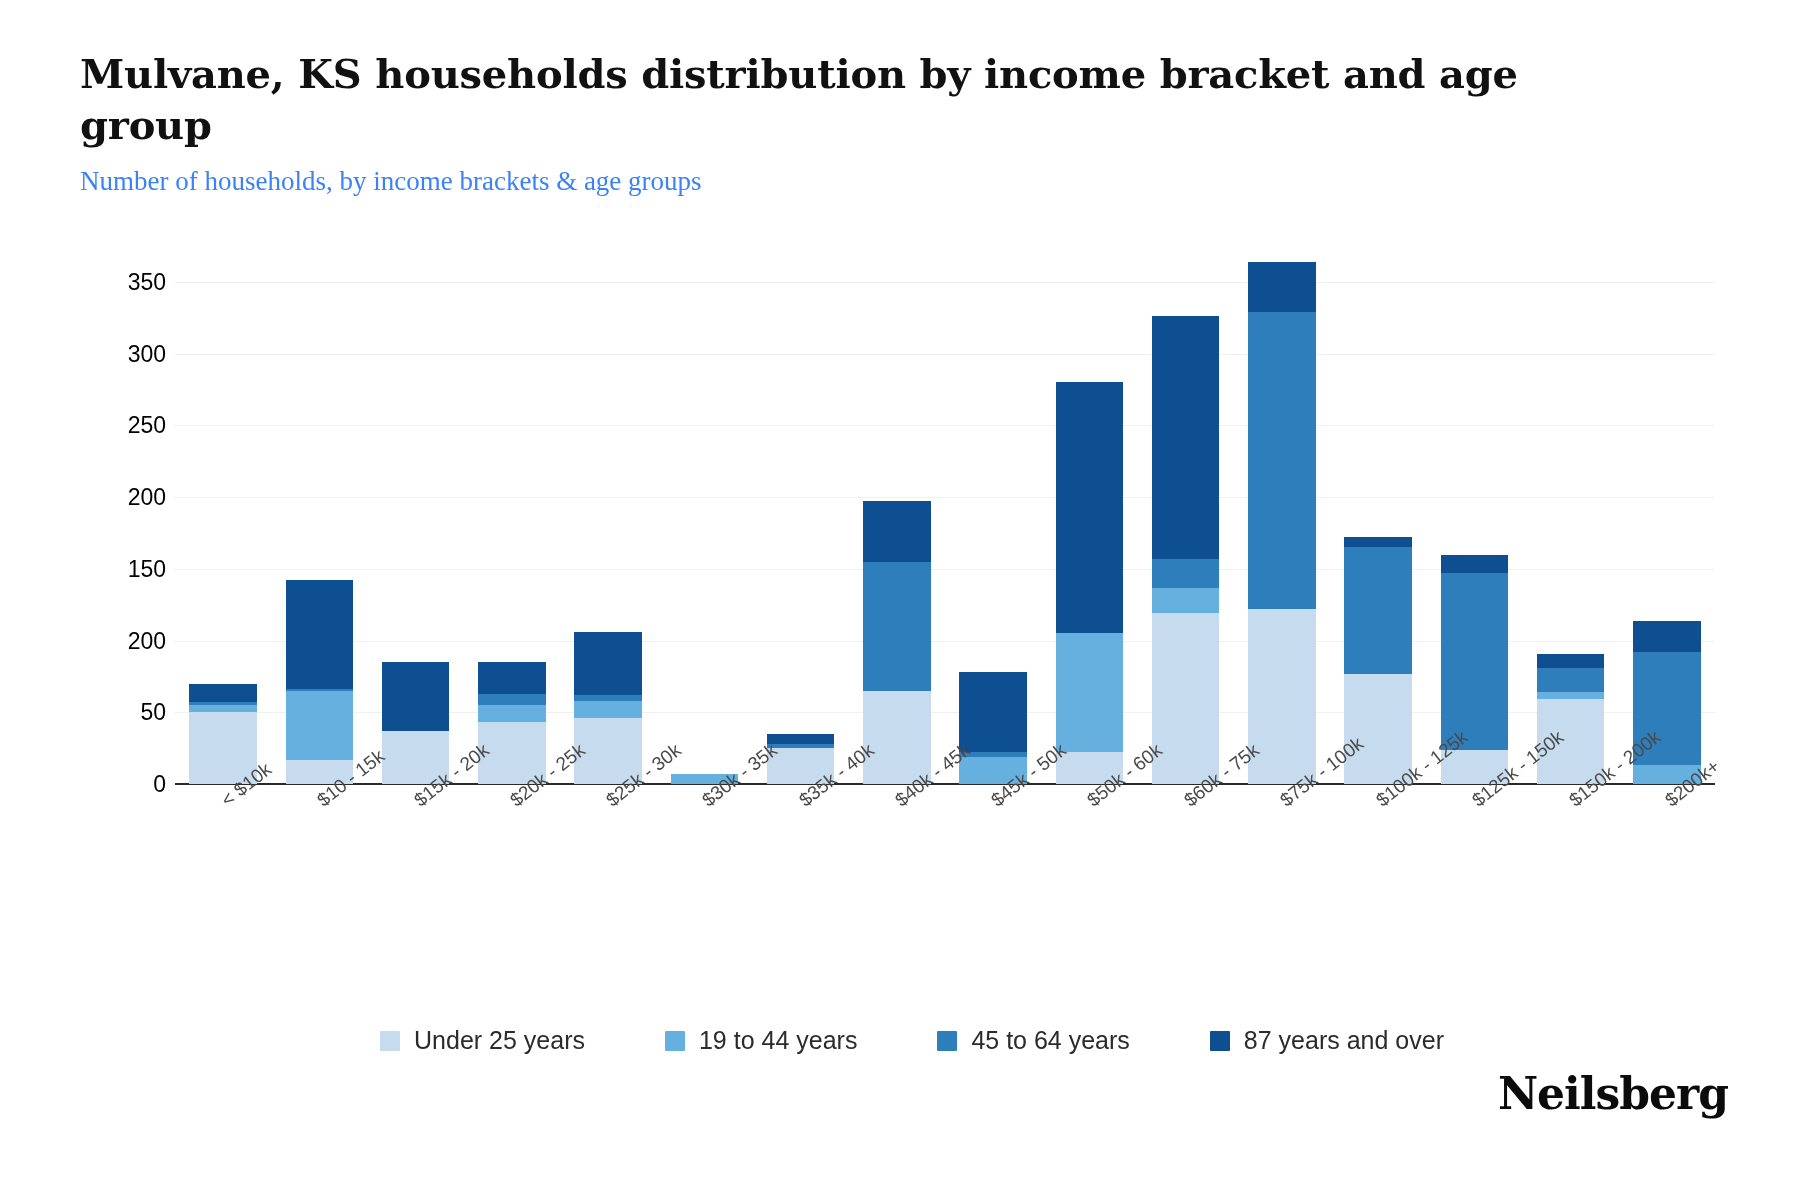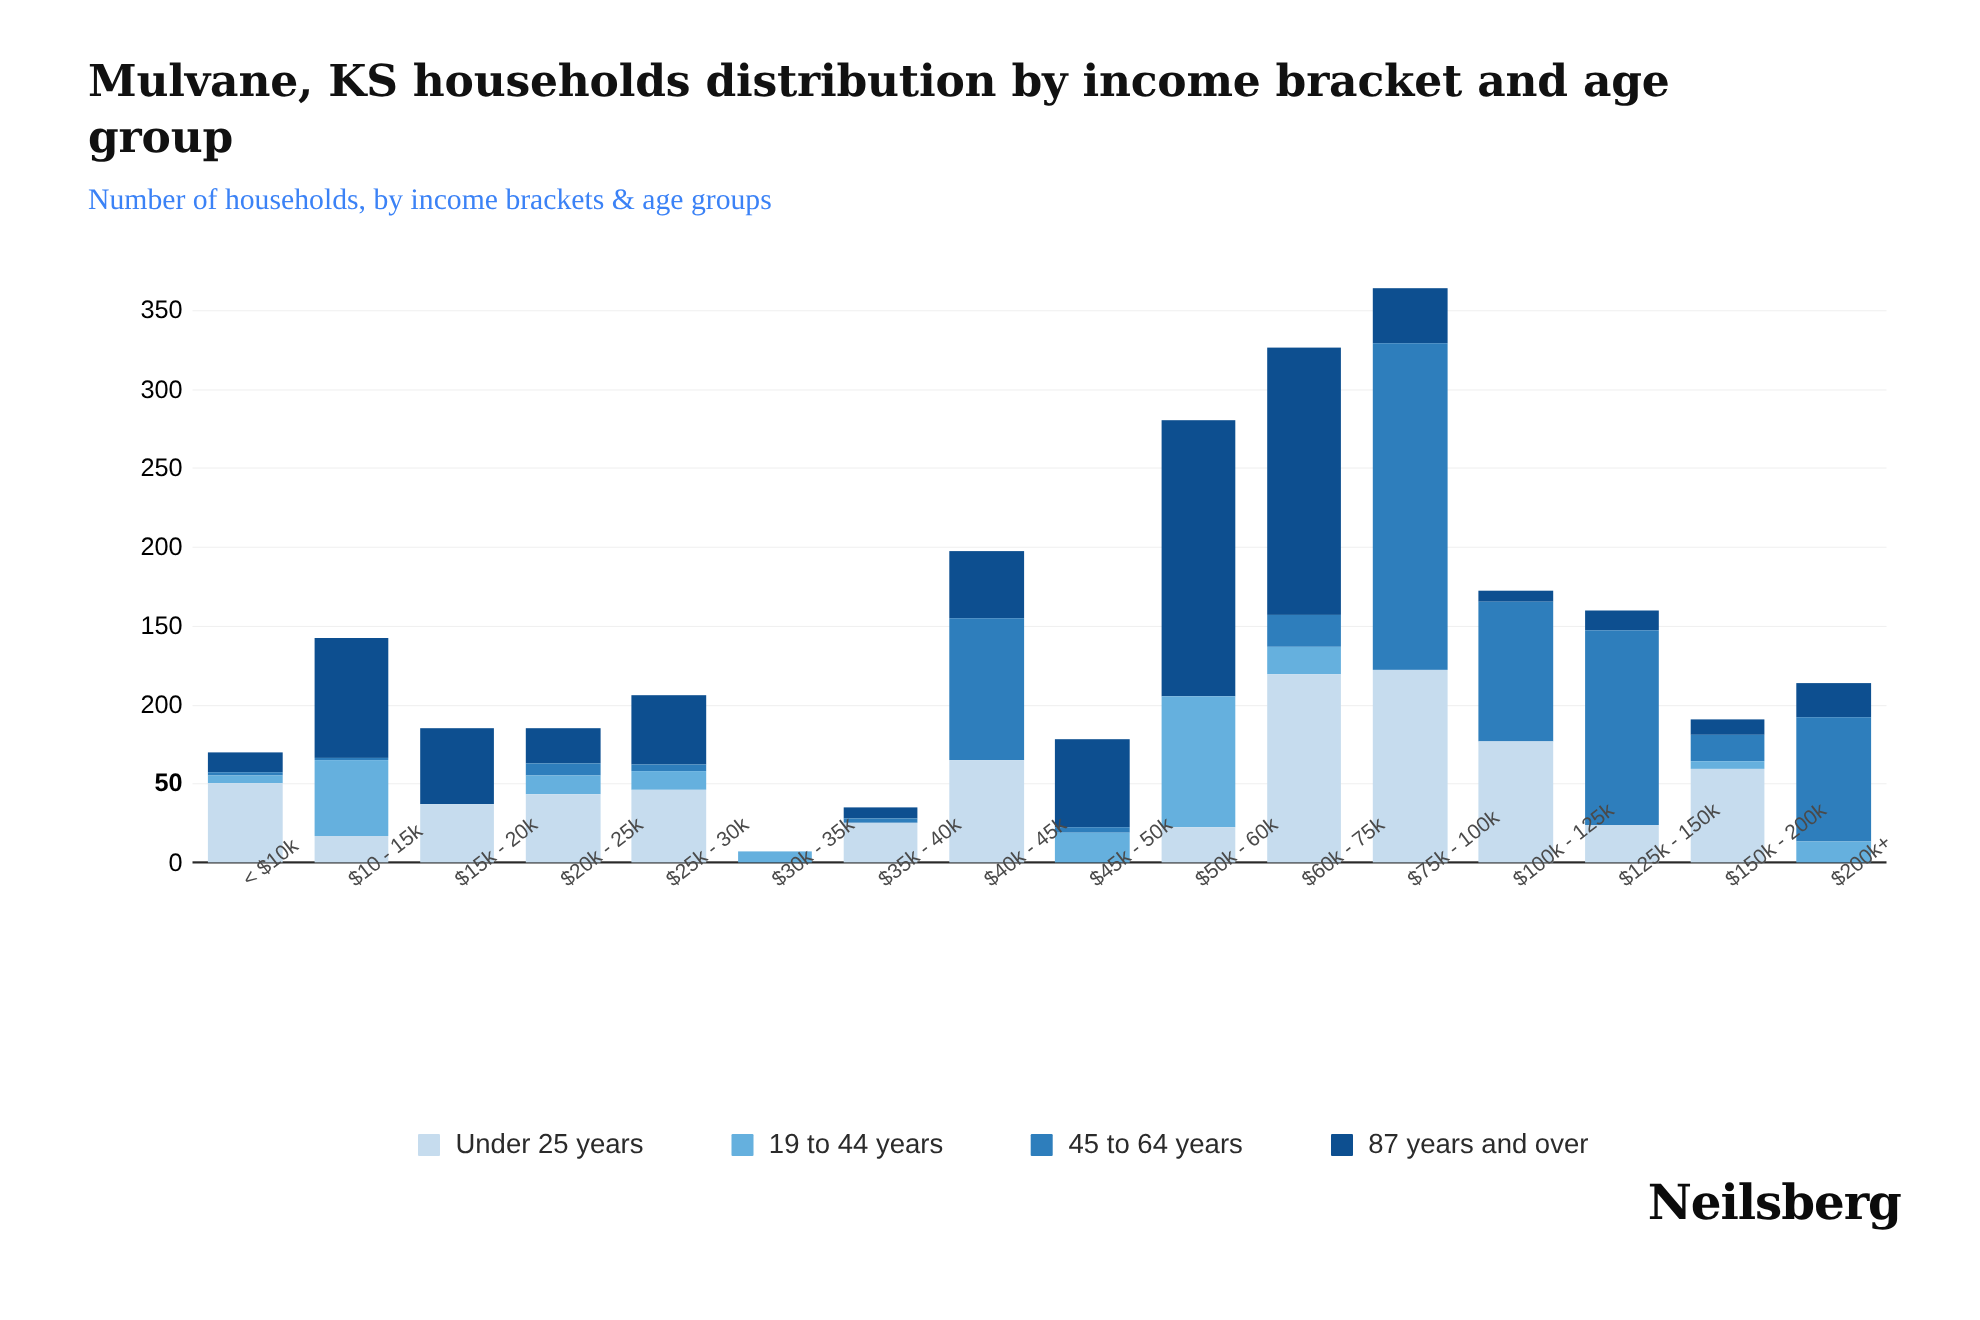--- a/index.html
+++ b/index.html
@@ -169,21 +169,21 @@
 <div class="page">
 
   <div class="header">
     <h1 class="chart-title">Mulvane, KS households distribution by income bracket and age group</h1>
     <p class="chart-subtitle">Number of households, by income brackets &amp; age groups</p>
   </div>
 
   <div class="plot-wrap">
     <div id="ytick-labels">
         <div class="ytick-label" style="top: 784px;">0</div>
-        <div class="ytick-label" style="top: 712.286px; font-weight: bold;">50</div>
+        <div class="ytick-label" style="top: 712.286px;">50</div>
         <div class="ytick-label" style="top: 640.571px;">200</div>
         <div class="ytick-label" style="top: 568.857px;">150</div>
         <div class="ytick-label" style="top: 497.143px;">200</div>
         <div class="ytick-label" style="top: 425.429px;">250</div>
         <div class="ytick-label" style="top: 353.714px;">300</div>
         <div class="ytick-label" style="top: 282px;">350</div>
       </div>
 
     <div class="plot-area" id="plot-area">
       <div id="gridlines">

